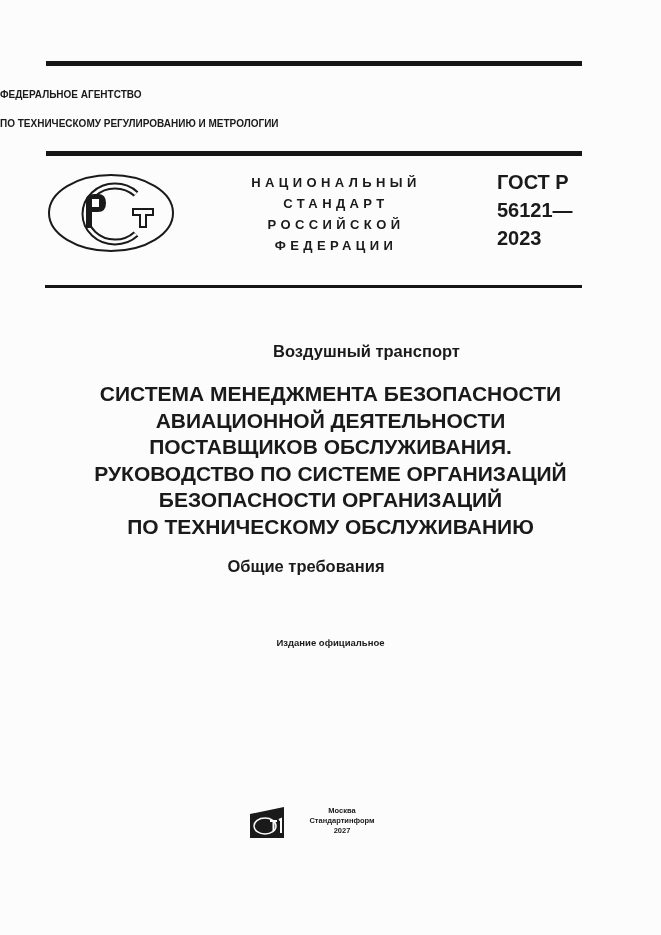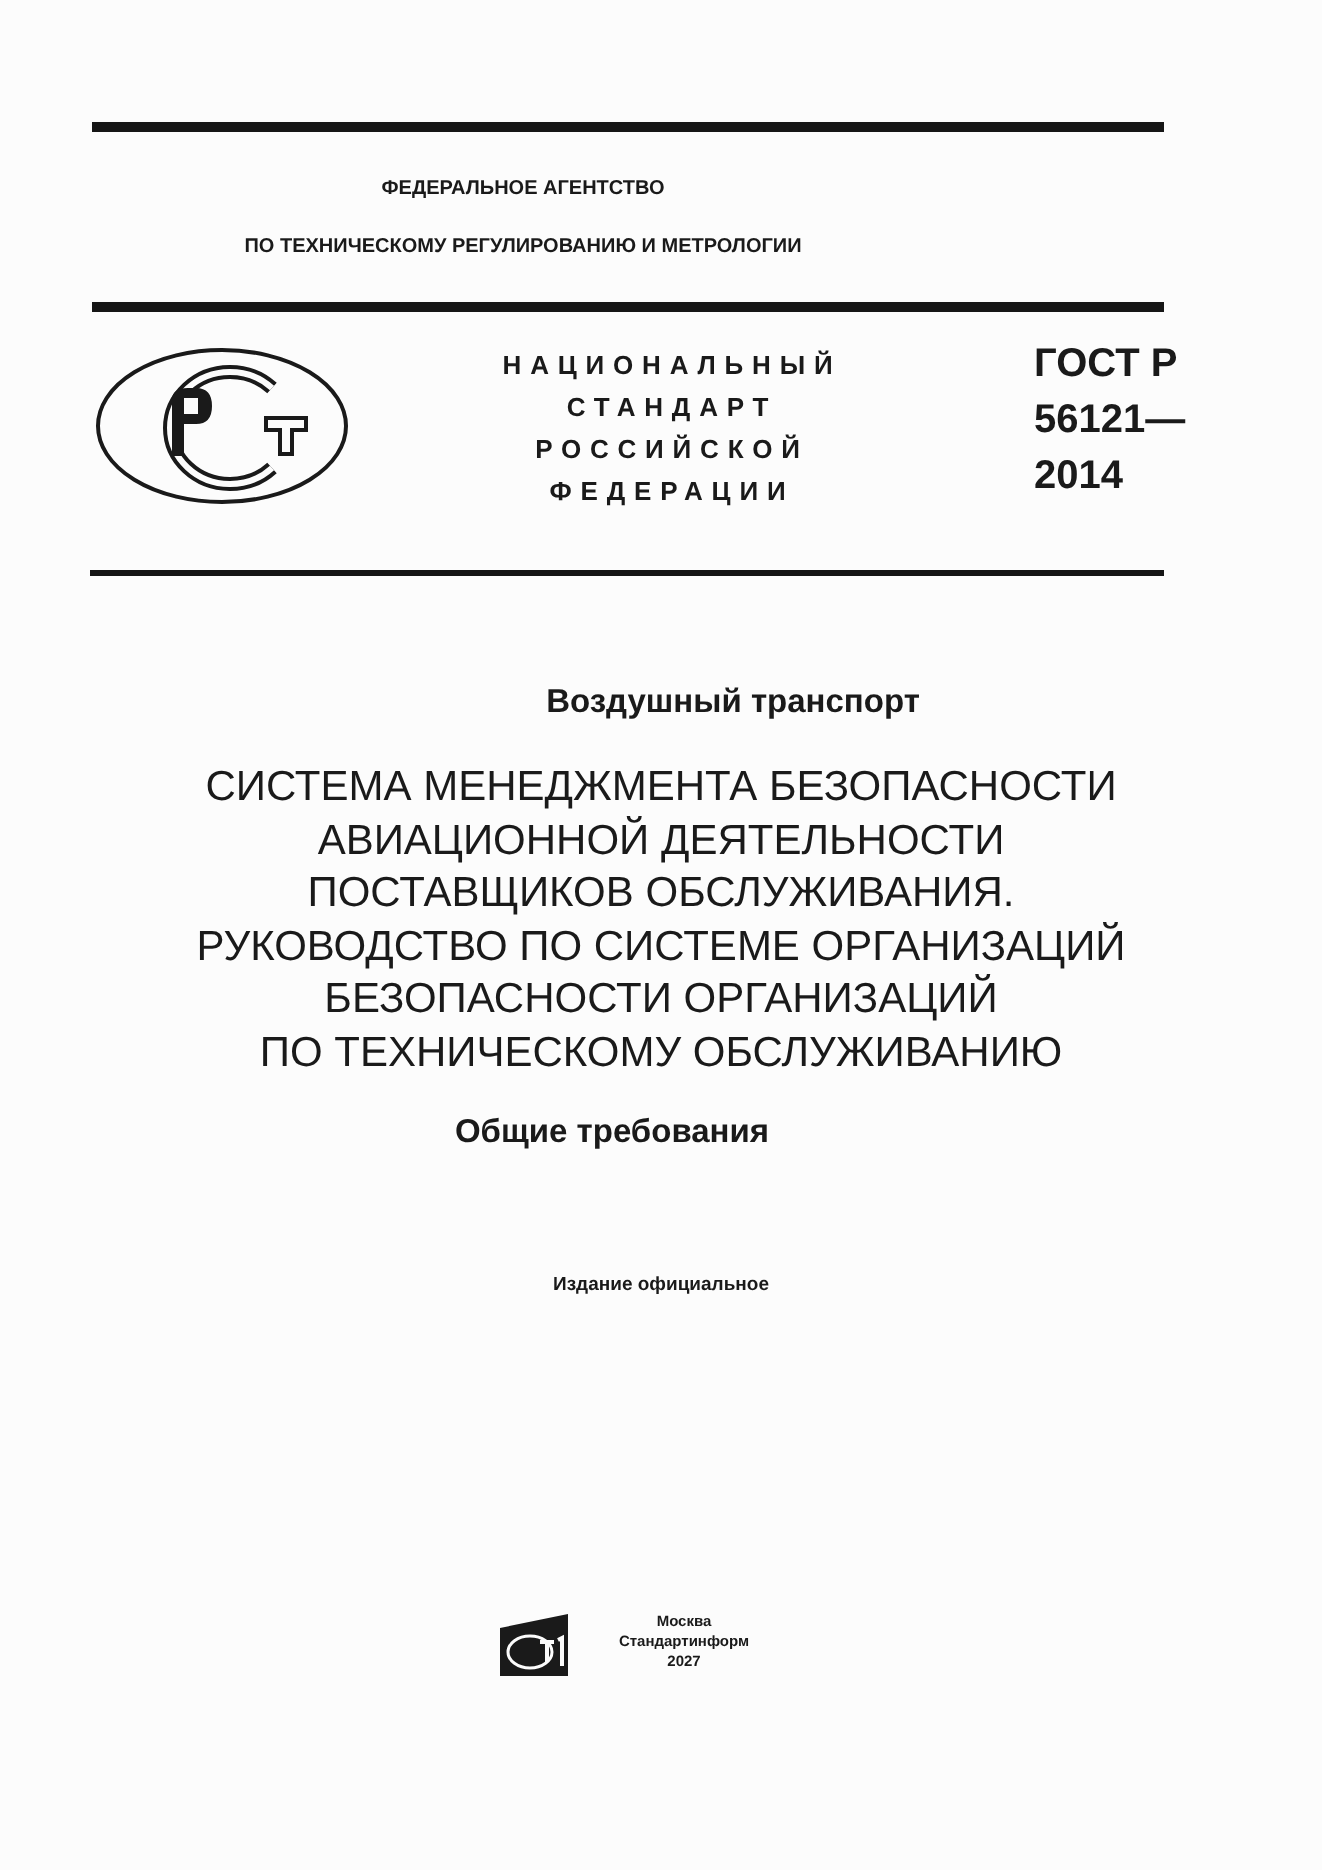--- a/index.html
+++ b/index.html
@@ -1,26 +1,26 @@
 <!DOCTYPE html>
 <html><head>
   <meta charset="utf-8">
   <style>
     html, body { margin: 0; padding: 0; }
     body {
       width: 661px; height: 935px; background: #fcfcfc; position: relative;
       font-family: "Liberation Sans", sans-serif; color: #1a1a1a; overflow: hidden;
     }
     .rule { position: absolute; background: #161616; }
-    .agency { position: absolute; left: 0; width: 523px; text-align: center; font-weight: bold; font-size: 10px; }
+    .agency { position: absolute; left: 0; width: 523px; text-align: left; font-weight: bold; font-size: 10px; }
     .logo { position: absolute; left: 46px; top: 172px; width: 130px; height: 82px; }
     .natstd { position: absolute; left: 236px; top: 172px; width: 200px; text-align: center; font-weight: bold; font-size: 13px; letter-spacing: 4.4px; line-height: 21px; }
-    .gost { position: absolute; left: 517px; top: 168px; font-weight: bold; font-size: 20px; line-height: 28px; }
+    .gost { position: absolute; left: 497px; top: 168px; font-weight: bold; font-size: 20px; line-height: 28px; }
     .subject { position: absolute; left: 0; width: 661px; top: 342px; text-align: center; font-weight: bold; font-size: 16.5px; padding-left: 36px; }
-    .title { position: absolute; left: 0; width: 661px; top: 381px; text-align: center; font-weight: normal; font-size: 21px; line-height: 26.5px; }
+    .title { position: absolute; left: 0; width: 661px; top: 381px; text-align: center; font-weight: bold; font-size: 21px; line-height: 26.5px; }
     .title div { white-space: nowrap; }
     .req { position: absolute; left: 0; width: 612px; top: 557px; text-align: center; font-weight: bold; font-size: 16.5px; }
     .edition { position: absolute; left: 0; width: 661px; top: 637px; text-align: center; font-weight: bold; font-size: 9.5px; }
     .pub-logo { position: absolute; left: 248px; top: 806px; width: 38px; height: 33px; }
     .pub-text { position: absolute; left: 304px; top: 806px; width: 76px; text-align: center; font-weight: bold; font-size: 7.5px; line-height: 10px; }
   </style>
 </head>
 <body>
 
 <div class="rule" style="left:46px; top:61px; width:536px; height:5px;"></div>
@@ -41,21 +41,21 @@
 <div class="natstd">
   <div>НАЦИОНАЛЬНЫЙ</div>
   <div>СТАНДАРТ</div>
   <div>РОССИЙСКОЙ</div>
   <div>ФЕДЕРАЦИИ</div>
 </div>
 
 <div class="gost">
   <div>ГОСТ Р</div>
   <div>56121—</div>
-  <div>2014</div>
+  <div>2023</div>
 </div>
 
 <div class="rule" style="left:45px; top:285px; width:537px; height:3px;"></div>
 
 <div class="subject">Воздушный транспорт</div>
 
 <div class="title">
   <div>СИСТЕМА МЕНЕДЖМЕНТА БЕЗОПАСНОСТИ</div>
   <div>АВИАЦИОННОЙ ДЕЯТЕЛЬНОСТИ</div>
   <div>ПОСТАВЩИКОВ ОБСЛУЖИВАНИЯ.</div>

